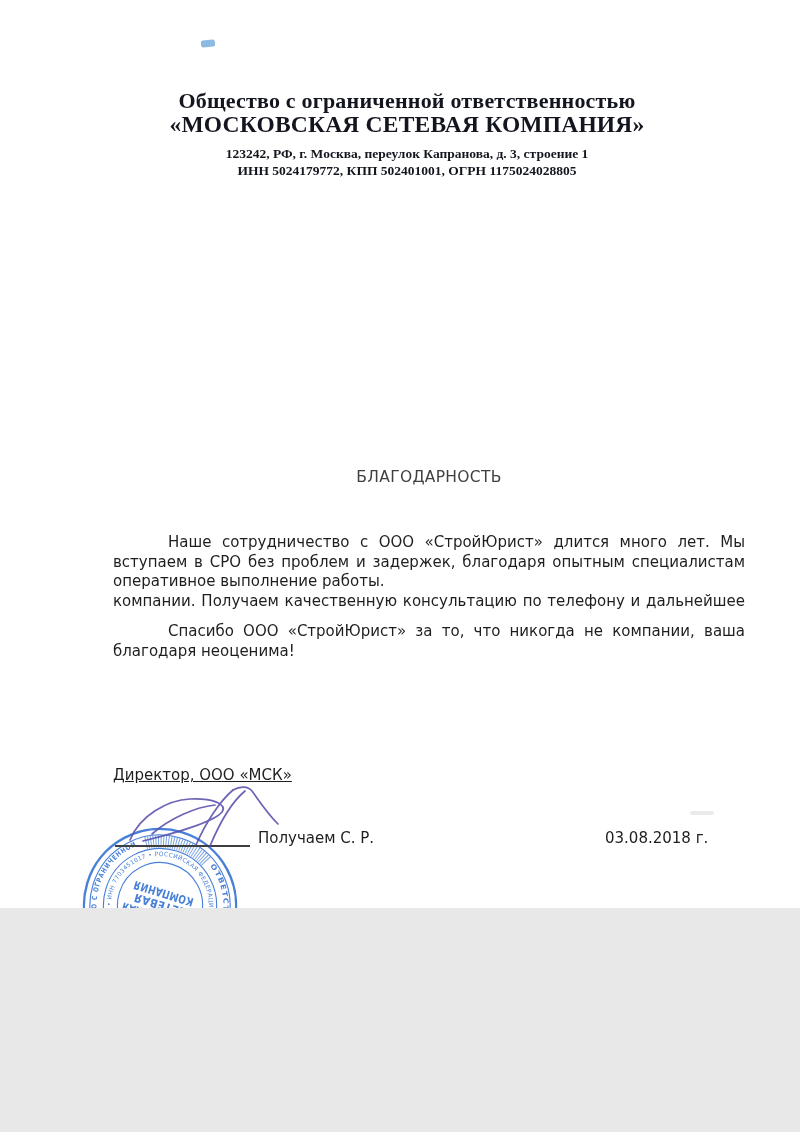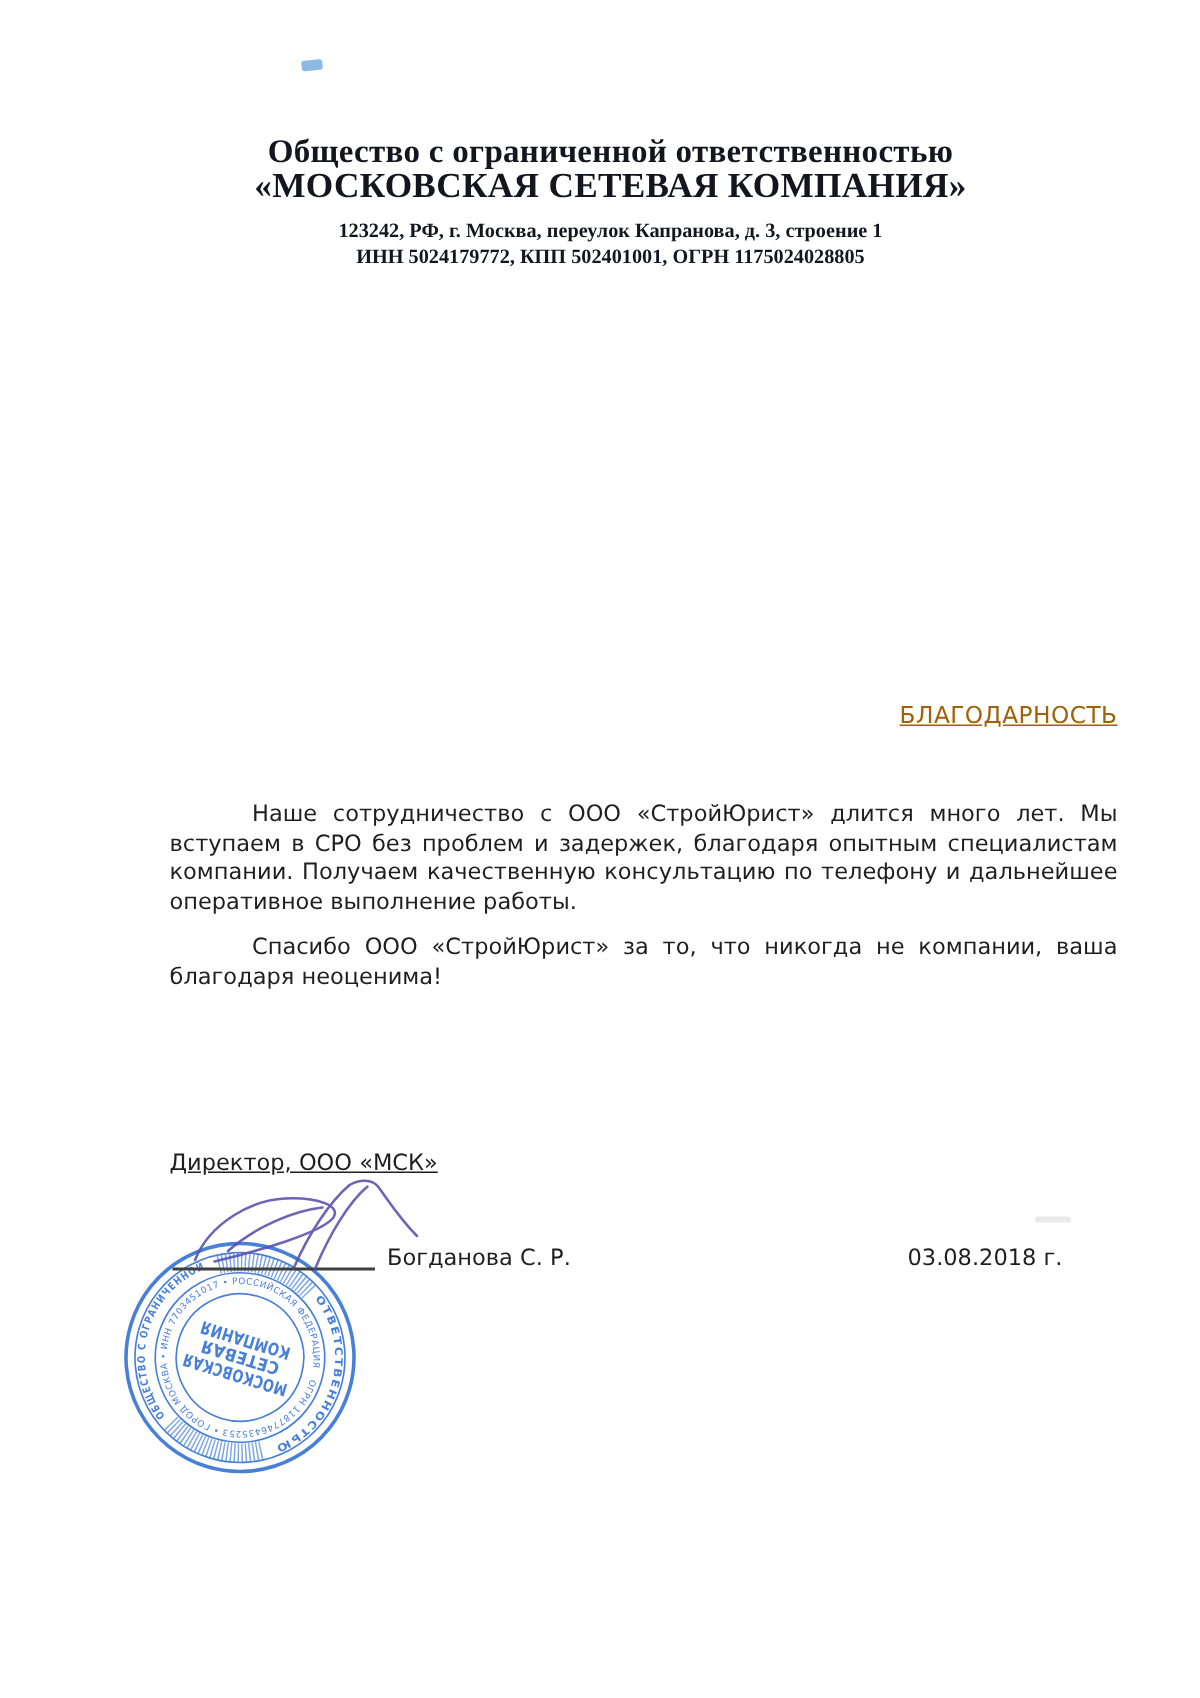--- a/index.html
+++ b/index.html
@@ -1,18 +1,18 @@
 <!DOCTYPE html>
 <html><head>
 <meta charset="utf-8">
 <style>
   html,body{margin:0;padding:0;background:#e8e8e8;}
   .page{
     position:relative;
-    width:800px;height:1132px;
+    width:800px;height:908px;
     margin:0 auto;
     background:#ffffff;
     font-family:"DejaVu Sans",sans-serif;
     color:#1e1e1e;
     overflow:hidden;
   }
   
   .artifact-blue{
     position:absolute;left:201px;top:40px;width:14px;height:7px;
     background:#79aedd;border-radius:2px;opacity:.85;transform:rotate(-6deg);
@@ -29,21 +29,21 @@
     font-family:"Liberation Serif",serif;
     font-weight:bold;color:#14161f;
   }
   .org-type{position:absolute;left:0;top:88px;width:100%;font-size:22px;letter-spacing:.2px;}
   .org-name{position:absolute;left:0;top:111px;width:100%;font-size:23.5px;letter-spacing:.2px;}
   .org-address{position:absolute;left:0;top:146px;width:100%;font-size:13.5px;}
   .org-requisites{position:absolute;left:0;top:163px;width:100%;font-size:13.5px;}
   
   .doc-title{
     position:absolute;left:113px;top:468px;width:632px;
-    text-align:right;font-size:15.5px;color:#a16207;letter-spacing:.3px;text-decoration:underline;
+    text-align:center;font-size:15.5px;color:#404040;letter-spacing:.3px;
   }
   .para{position:absolute;left:113px;width:632px;font-size:15px;line-height:19.7px;}
   .para-1{top:533px;}
   .para-2{top:622px;}
   .line{height:19.7px;overflow:hidden;}
   .line.just{text-align:justify;text-align-last:justify;}
   .line.indent{text-indent:55px;}
   .director-line{position:absolute;left:113px;top:766px;font-size:15px;text-decoration:underline;}
   .signer-name{position:absolute;left:258px;top:829px;font-size:15px;}
   .doc-date{position:absolute;left:605px;top:829px;font-size:15px;}
@@ -68,22 +68,22 @@
     <div class="org-name">«МОСКОВСКАЯ СЕТЕВАЯ КОМПАНИЯ»</div>
     <div class="org-address">123242, РФ, г. Москва, переулок Капранова, д. 3, строение 1</div>
     <div class="org-requisites">ИНН 5024179772, КПП 502401001, ОГРН 1175024028805</div>
   </div>
 
   <div class="doc-title">БЛАГОДАРНОСТЬ</div>
 
   <div class="para para-1">
     <div class="line just indent">Наше сотрудничество с ООО «СтройЮрист» длится много лет. Мы всегда</div>
     <div class="line just">вступаем в СРО без проблем и задержек, благодаря опытным специалистам вашей</div>
+    <div class="line">оперативное выполнение работы.</div>
     <div class="line just">компании. Получаем качественную консультацию по телефону и дальнейшее</div>
-    <div class="line">оперативное выполнение работы.</div>
   </div>
 
   <div class="para para-2">
     <div class="line just indent">Спасибо ООО «СтройЮрист» за то, что никогда не компании, ваша</div>
     <div class="line">благодаря неоценима!</div>
   </div>
 
   <div class="director-line">Директор, ООО «МСК»</div>
 
   <svg class="stamp-svg" width="160" height="160" viewBox="0 0 160 160" aria-hidden="true">
@@ -121,16 +121,16 @@
   <svg class="signature-svg" width="240" height="75" viewBox="0 0 240 75" aria-hidden="true">
     <g fill="none" stroke="#584fad" stroke-width="1.7" stroke-linecap="round" opacity=".88">
       <path d="M 20 62 C 30 37, 58 22, 80 21 C 102 20, 118 26, 112 34 C 104 44, 62 56, 33 63"></path>
       <path d="M 42 56 C 60 40, 86 29, 105 27"></path>
       <path d="M 86 67 C 96 44, 110 23, 123 12"></path>
       <path d="M 100 68 C 110 44, 123 23, 135 13"></path>
       <path d="M 123 12 C 130 8, 138 8, 142 13 C 148 21, 156 34, 168 46"></path>
     </g>
   </svg>
 
-  <div class="signer-name">Богданова С. Р.</div>
+  <div class="signer-name">Получаем С. Р.</div>
   <div class="doc-date">03.08.2018 г.</div>
 
 </div>
 
 </body></html>

